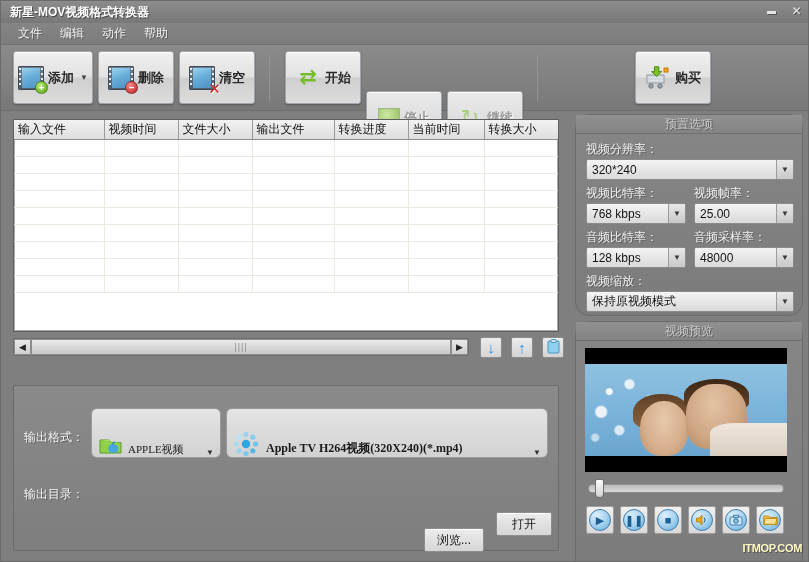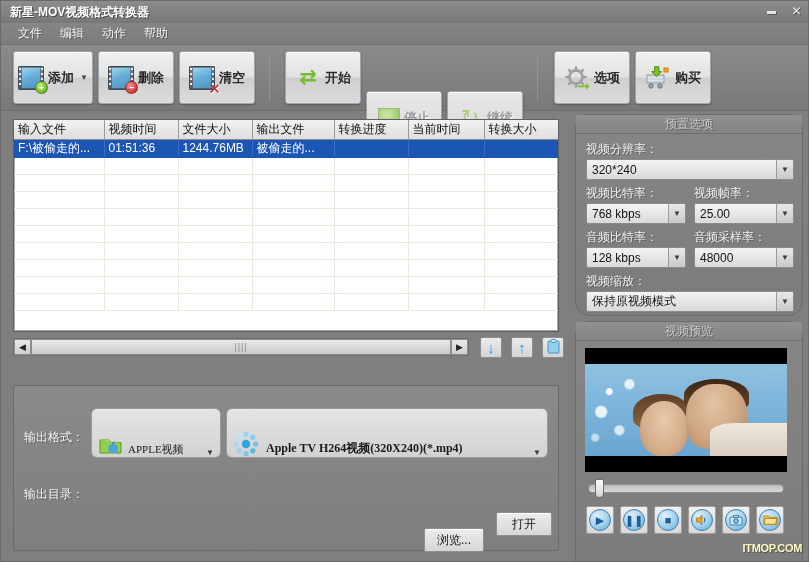--- a/index.html
+++ b/index.html
@@ -376,41 +376,20 @@
       <span class="lbl">停止</span>
     </div>
 
     <div class="tbtn disabled" style="left:446px; width:76px;">
       <span class="refresh-ico">↻</span>
       <span class="lbl">继续</span>
     </div>
 
     <div class="tb-sep" style="left:536px;"></div>
 
-    <div class="tbtn" style="left:553px; width:76px;">
-      <span class="gear-ico">
-        <svg width="26" height="24" viewBox="0 0 26 24">
-          <g fill="none" stroke="#9aa0a6" stroke-width="2.6">
-            <circle cx="12" cy="11" r="6.6"></circle>
-          </g>
-          <g stroke="#9aa0a6" stroke-width="2.6" stroke-linecap="round">
-            <line x1="12" y1="1.5" x2="12" y2="4.3"></line>
-            <line x1="12" y1="17.7" x2="12" y2="20.5"></line>
-            <line x1="2.4" y1="11" x2="5.2" y2="11"></line>
-            <line x1="18.8" y1="11" x2="21.6" y2="11"></line>
-            <line x1="5.2" y1="4.2" x2="7.2" y2="6.2"></line>
-            <line x1="16.8" y1="15.8" x2="18.8" y2="17.8"></line>
-            <line x1="18.8" y1="4.2" x2="16.8" y2="6.2"></line>
-            <line x1="7.2" y1="15.8" x2="5.2" y2="17.8"></line>
-          </g>
-          <path d="M14 19.5 L22 19.5 L22 17 L25.5 20.6 L22 23.6 L22 21.3 L14 21.3 Z" fill="#7cc02a"></path>
-        </svg>
-      </span>
-      <span class="lbl">选项</span>
-    </div>
 
     <div class="tbtn" style="left:634px; width:76px;">
       <span class="cart-ico">
         <svg width="26" height="24" viewBox="0 0 26 24">
           <rect x="2" y="9" width="17" height="8" fill="#dfe6ea" stroke="#8f989e"></rect>
           <path d="M3 10 h15 M3 13 h15 M3 16 h15" stroke="#b4bec4" stroke-width="0.8"></path>
           <circle cx="6" cy="20" r="2.2" fill="#9aa4aa" stroke="#6e777c"></circle>
           <circle cx="15" cy="20" r="2.2" fill="#9aa4aa" stroke="#6e777c"></circle>
           <path d="M9.5 0.8 L13.8 0.8 L13.8 5.6 L16.6 5.6 L11.6 10.6 L6.6 5.6 L9.5 5.6 Z" fill="#7cc02a" stroke="#4e8a12"></path>
           <rect x="19" y="2" width="4" height="4" fill="#f0a61e" stroke="#c77f06"></rect>
@@ -436,29 +415,20 @@
           <th>输入文件</th>
           <th>视频时间</th>
           <th>文件大小</th>
           <th>输出文件</th>
           <th>转换进度</th>
           <th>当前时间</th>
           <th>转换大小</th>
         </tr>
       </thead>
       <tbody>
-        <tr class="selected">
-          <td>F:\被偷走的...</td>
-          <td>01:51:36</td>
-          <td>1244.76MB</td>
-          <td>被偷走的...</td>
-          <td></td>
-          <td></td>
-          <td></td>
-        </tr>
         <tr class="empty">
             <td>&nbsp;</td>
             <td></td>
             <td></td>
             <td></td>
             <td></td>
             <td></td>
             <td></td>
           </tr>
         <tr class="empty">

